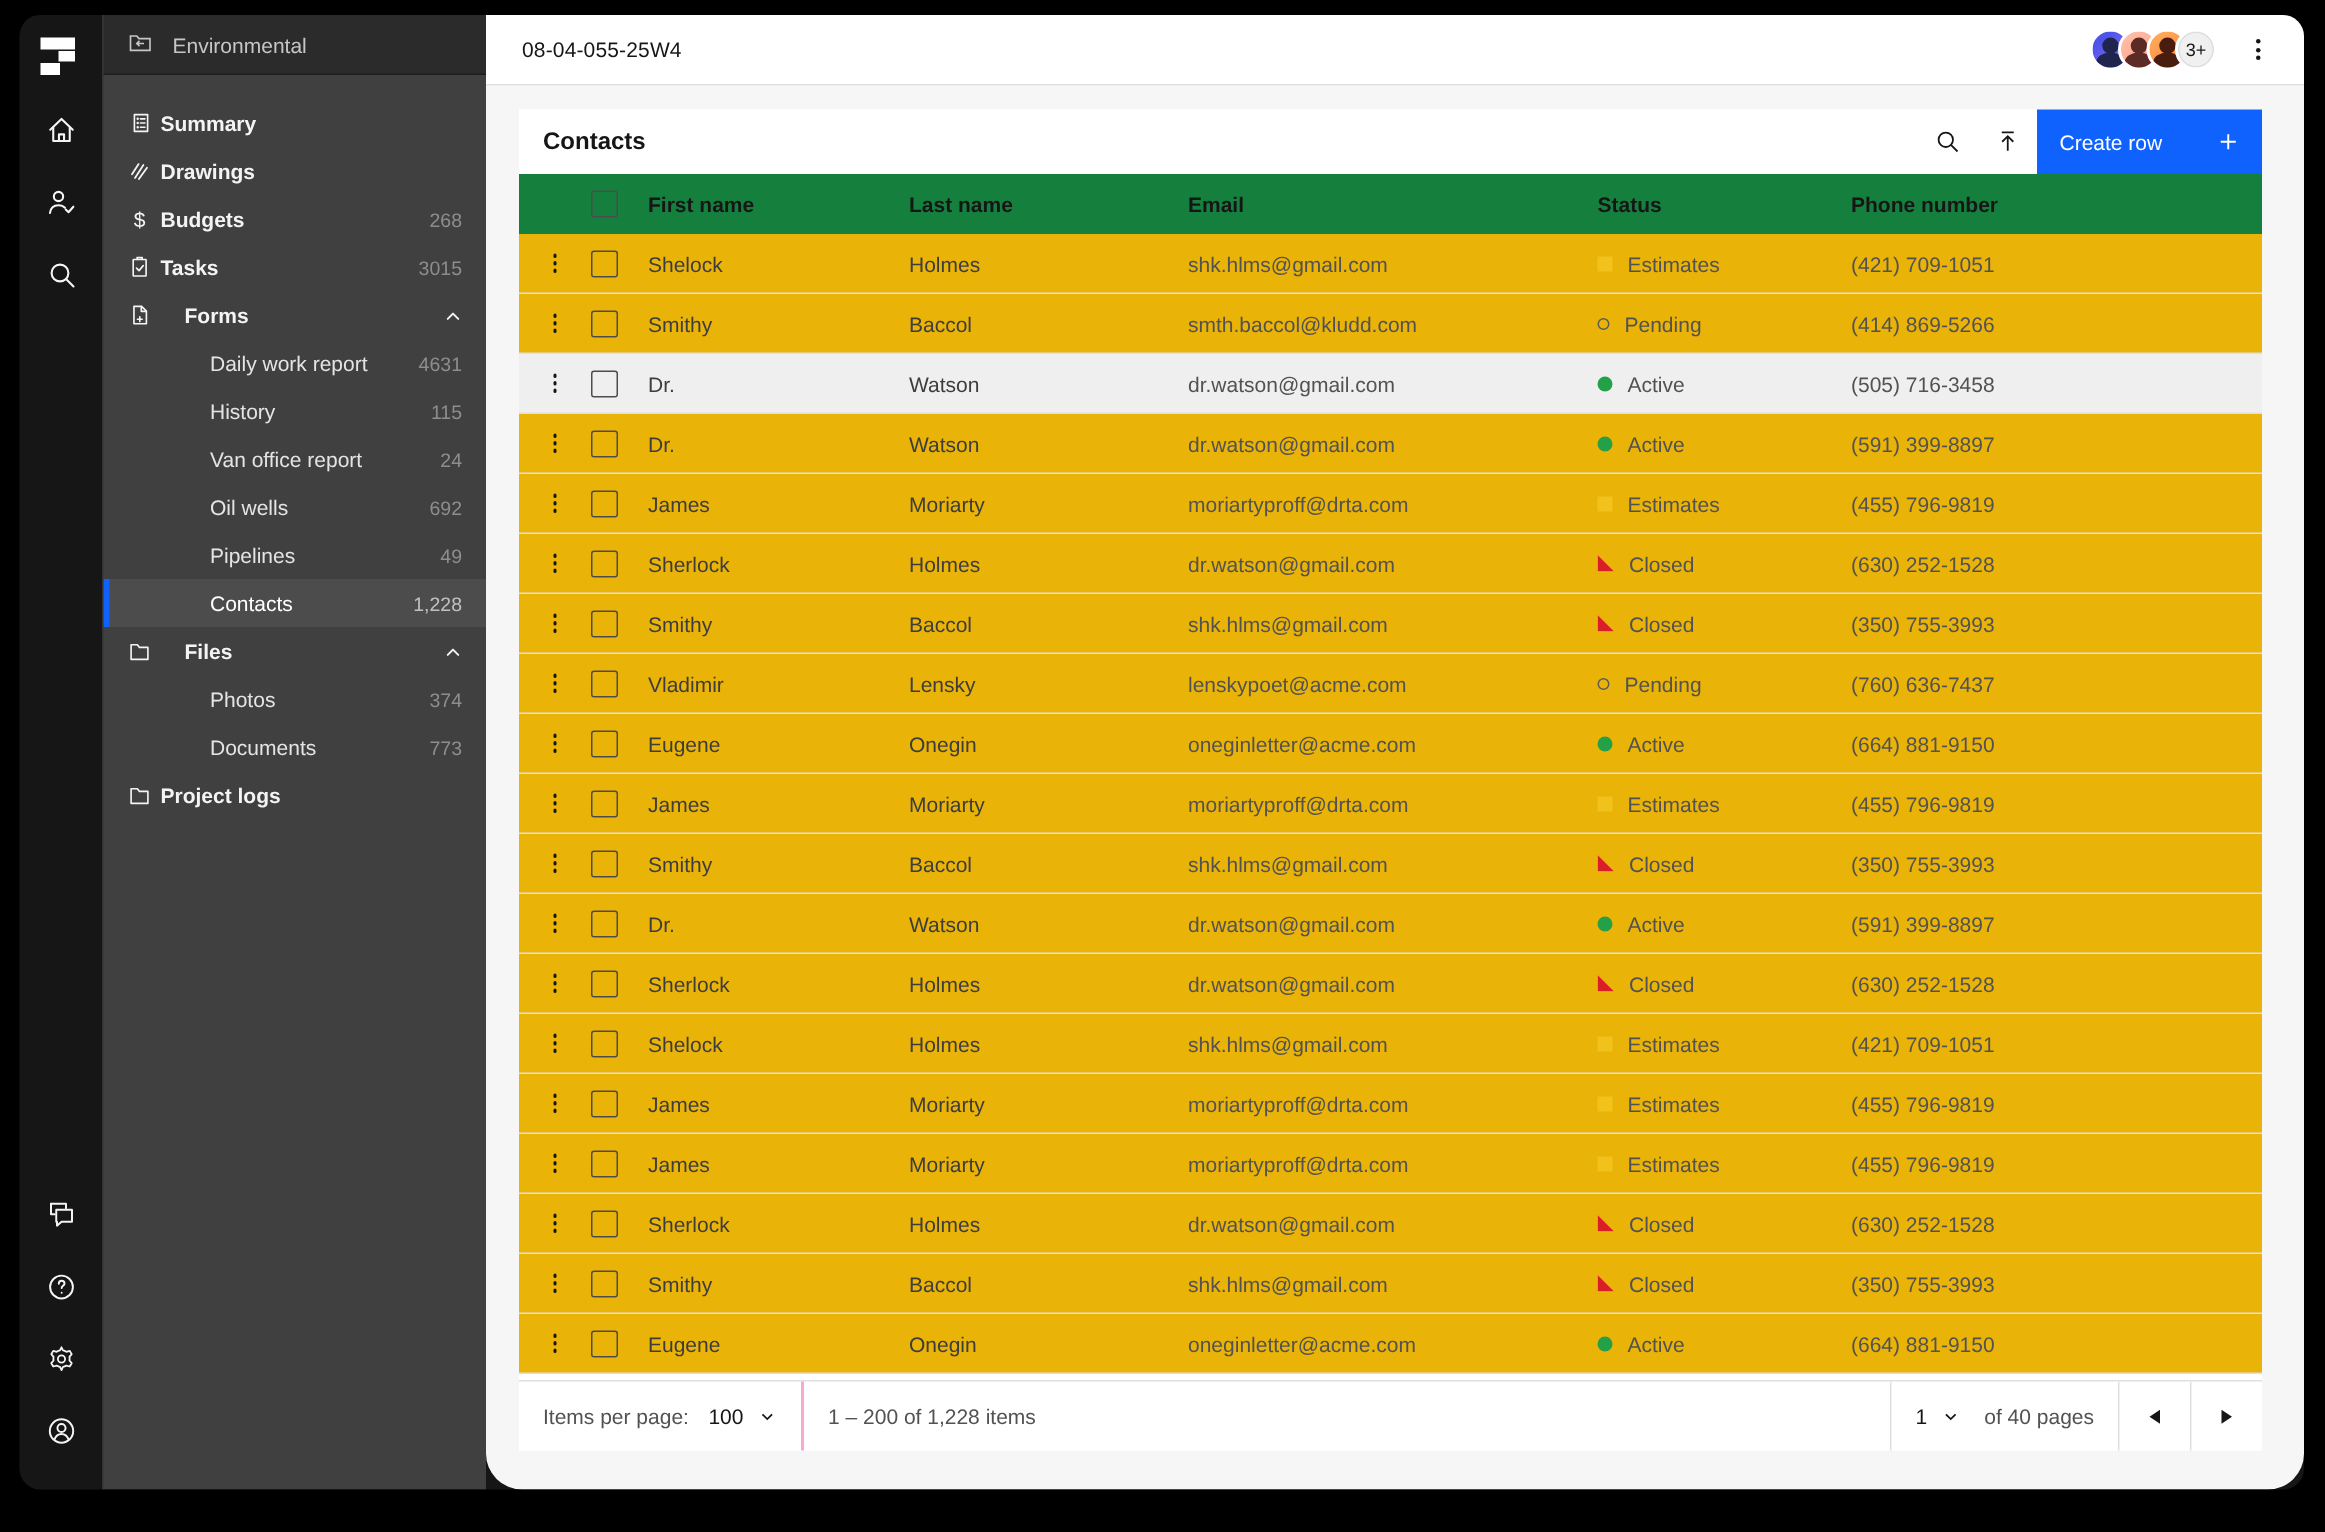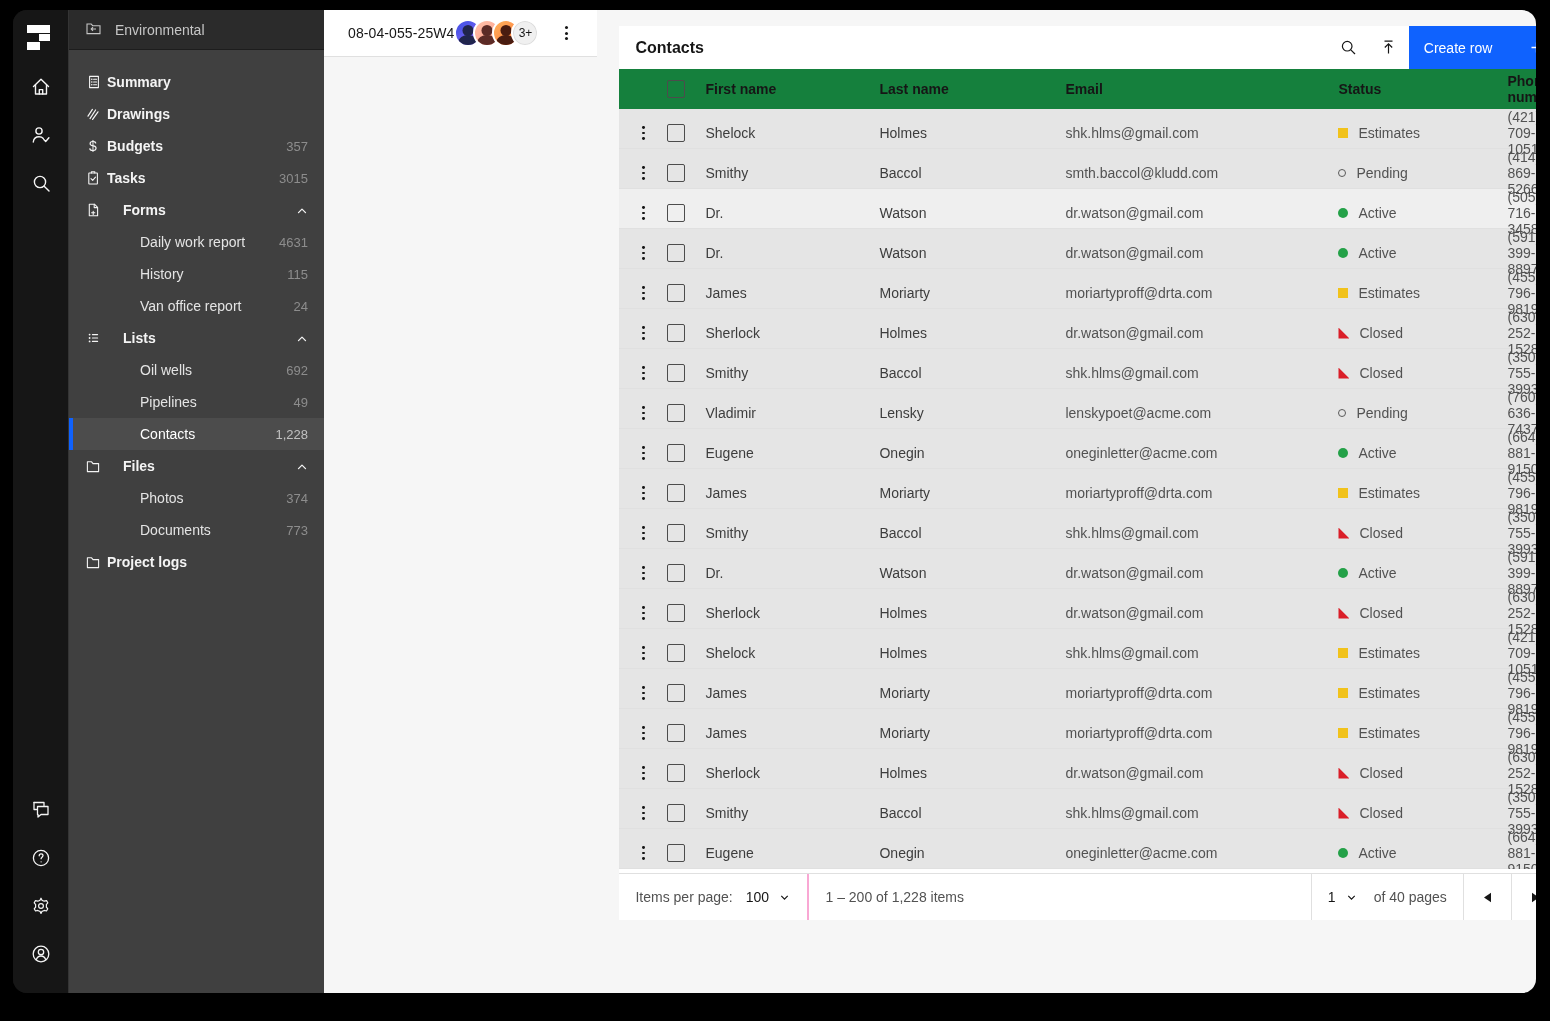--- a/index.html
+++ b/index.html
@@ -32,21 +32,21 @@
   .nav-row.t-sub { padding-left:71px; }
   .nav-row.t-sub .lbl { font-weight:400; color:#e4e4e4; }
   .nav-row .cnt { margin-left:auto; color:#8d8d8d; font-size:13px; }
   .nav-row .chev { margin-left:auto; color:#f4f4f4; width:12px; height:12px; }
   .nav-row .chev svg { width:12px; height:12px; }
   .nav-row.selected { background:#4c4c4c; padding-left:67px; border-left:4px solid #0f62fe; }
   .nav-row.selected .lbl { color:#fff; }
   .nav-row.selected .cnt { color:#c0c0c0; }
 
   
-  .main { flex:1; display:flex; background:#f6f6f6; min-width:0; }
+  .main { flex:1; display:flex; flex-direction:column; background:#f6f6f6; min-width:0;border-radius:24px; }
   .topbar { height:47px; background:#fff; border-bottom:1px solid #e0e0e0; display:flex; align-items:center; padding:0 22px 0 24px; flex:none; }
   .tb-title { font-size:14px; color:#171717; letter-spacing:.1px; }
   .tb-right { margin-left:auto; display:flex; align-items:center; gap:18px; }
   .avatars { display:flex; align-items:center; }
   .avatar { width:28px; height:28px; border-radius:50%; border:2px solid #fff; margin-left:-9px; position:relative; overflow:hidden; flex:none; cursor:pointer; }
   .avatar:first-child { margin-left:0; }
   .avatar::before { content:''; position:absolute; width:11px; height:11px; border-radius:50%; left:50%; top:4px; transform:translateX(-50%); background:var(--sil); }
   .avatar::after { content:''; position:absolute; width:19px; height:13px; border-radius:50% 50% 0 0; left:50%; bottom:-3px; transform:translateX(-50%); background:var(--sil); }
   .av1 { background:linear-gradient(140deg,#4d55e8 25%,#9a6bff); --sil:#20254d; }
   .av2 { background:linear-gradient(140deg,#ffc2ab,#ff9a85); --sil:#5c2b26; }
@@ -63,21 +63,21 @@
   .tl-right { margin-left:auto; display:flex; align-items:stretch; height:100%; }
   .icon-btn { width:40px; display:flex; align-items:center; justify-content:center; color:#161616; cursor:pointer; }
   .icon-btn svg { width:17px; height:17px; }
   .create-btn { width:150px; background:#0f62fe; color:#fff; font-size:14px; display:flex; align-items:center; justify-content:space-between; padding:0 15px; cursor:pointer; border:none; }
   .create-btn svg { width:15px; height:15px; }
 
   .grid { display:grid; grid-template-columns:48px 38px 174px 186px 273px 169px 1fr; align-items:center; }
   .thead { height:40px; background:#15803d; font-size:14px; font-weight:700; color:#161616; flex:none; }
   .cb { width:18px; height:18px; border:1px solid #4c4c4c; border-radius:2px; background:transparent; cursor:pointer; }
   .cell-cb { display:flex; align-items:center; }
-  .row { height:40px; border-bottom:1px solid #e0e0e0; background:#e5e5e5; font-size:14px; color:#525252; cursor:pointer; }
+  .row { height:40px; border-bottom:1px solid #e0e0e0; background:#eab308; font-size:14px; color:#525252; cursor:pointer; }
   .row.hl { background:#efefef; }
   .row .name { color:#3d3d3d; }
   .cell-kebab { display:flex; align-items:center; justify-content:center; }
   .row-kebab { width:18px; height:22px; display:flex; flex-direction:column; align-items:center; justify-content:center; gap:2.5px; cursor:pointer; }
   .row-kebab i { width:2.8px; height:2.8px; border-radius:50%; background:#161616; }
   .status { display:flex; align-items:center; gap:10px; }
   .st { flex:none; }
   .st-estimates { width:10px; height:10px; background:#f1c21b; }
   .st-pending  { width:8px; height:8px; border:1.6px solid #5a5a5a; border-radius:50%; }
   .st-active   { width:10px; height:10px; background:#24a148; border-radius:50%; }
@@ -189,21 +189,21 @@
               <path d="M3 10.2 7.4 3.4M5 12.6 10.6 4M7.6 13.4l5.4-7.6"></path>
             </svg>
           </span>
           <span class="lbl">Drawings</span>
         </div>
         <div class="nav-row t-item">
           <span class="nicon">
             <span class="dollar">$</span>
           </span>
           <span class="lbl">Budgets</span>
-          <span class="cnt">357</span>
+          <span class="cnt">268</span>
         </div>
         <div class="nav-row t-item">
           <span class="nicon">
             <svg viewBox="0 0 16 16" fill="none" stroke="currentColor" stroke-width="1.1" stroke-linecap="round" stroke-linejoin="round">
               <rect x="3.8" y="3" width="8.6" height="11" rx=".4"></rect>
               <path d="M6.4 3V1.7h3.4V3"></path>
               <path d="M6 8.7l1.7 1.7 2.8-3.3"></path>
             </svg>
           </span>
           <span class="lbl">Tasks</span>
@@ -226,32 +226,20 @@
           <span class="lbl">Daily work report</span>
           <span class="cnt">4631</span>
         </div>
         <div class="nav-row t-sub">
           <span class="lbl">History</span>
           <span class="cnt">115</span>
         </div>
         <div class="nav-row t-sub">
           <span class="lbl">Van office report</span>
           <span class="cnt">24</span>
-        </div>
-        <div class="nav-row t-group">
-          <span class="nicon">
-            <svg viewBox="0 0 16 16" fill="none" stroke="currentColor" stroke-width="1.1" stroke-linecap="round" stroke-linejoin="round">
-              <path d="M4.6 4.6h.01M4.6 8h.01M4.6 11.4h.01" stroke-width="1.8"></path>
-              <path d="M7.4 4.6h5.2M7.4 8h5.2M7.4 11.4h5.2" stroke-width="1.1"></path>
-            </svg>
-          </span>
-          <span class="lbl">Lists</span>
-          <span class="chev"><svg viewBox="0 0 12 12" fill="none" stroke="currentColor" stroke-width="1.3" stroke-linecap="round" stroke-linejoin="round">
-              <path d="M2.5 7.6 6 4.1l3.5 3.5"></path>
-            </svg></span>
         </div>
         <div class="nav-row t-sub">
           <span class="lbl">Oil wells</span>
           <span class="cnt">692</span>
         </div>
         <div class="nav-row t-sub">
           <span class="lbl">Pipelines</span>
           <span class="cnt">49</span>
         </div>
         <div class="nav-row t-sub selected">

